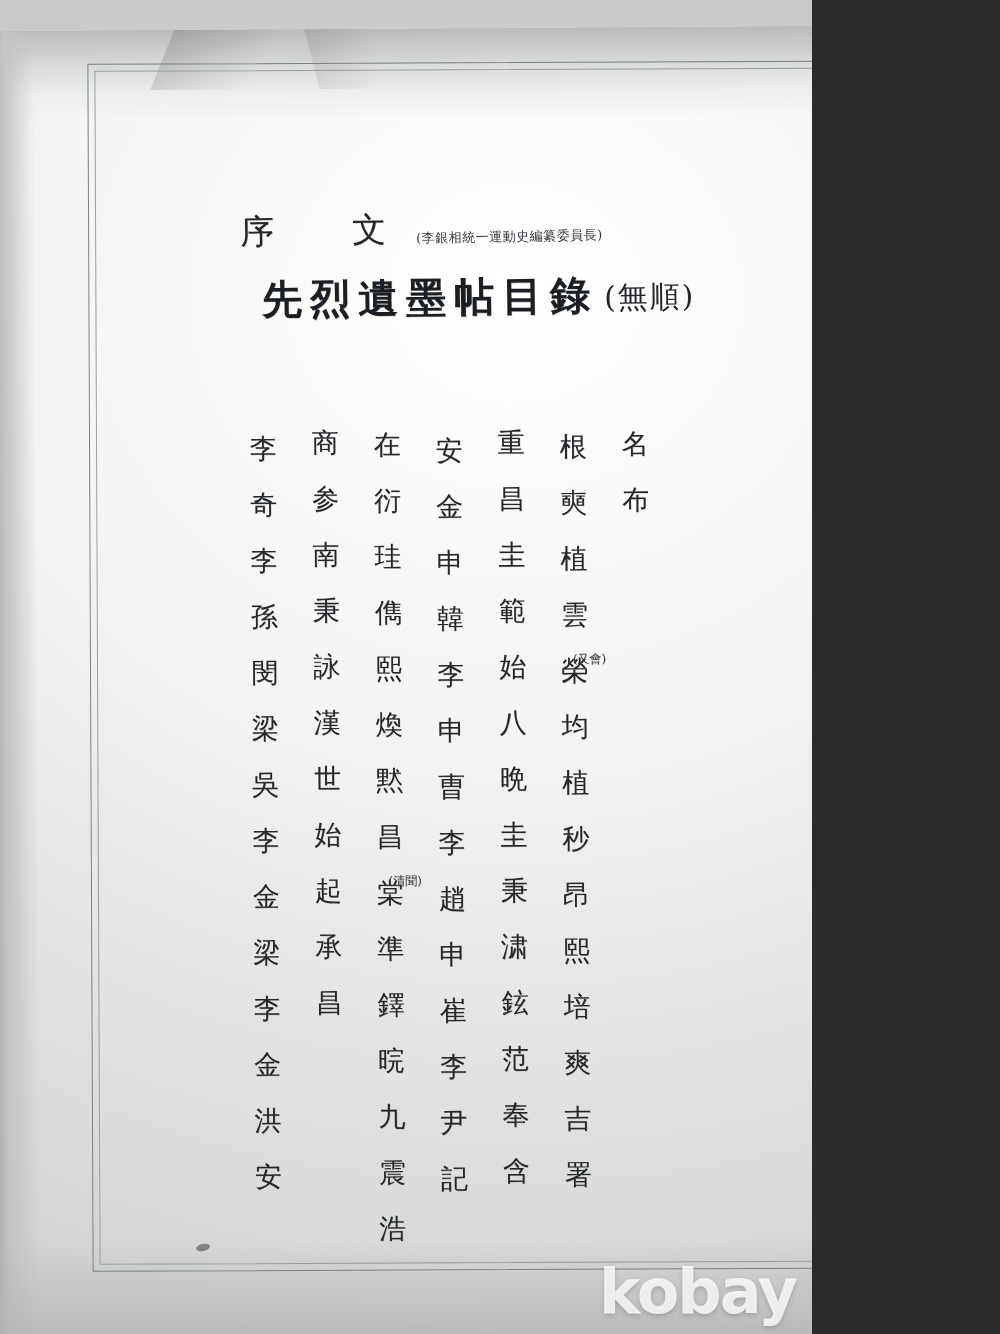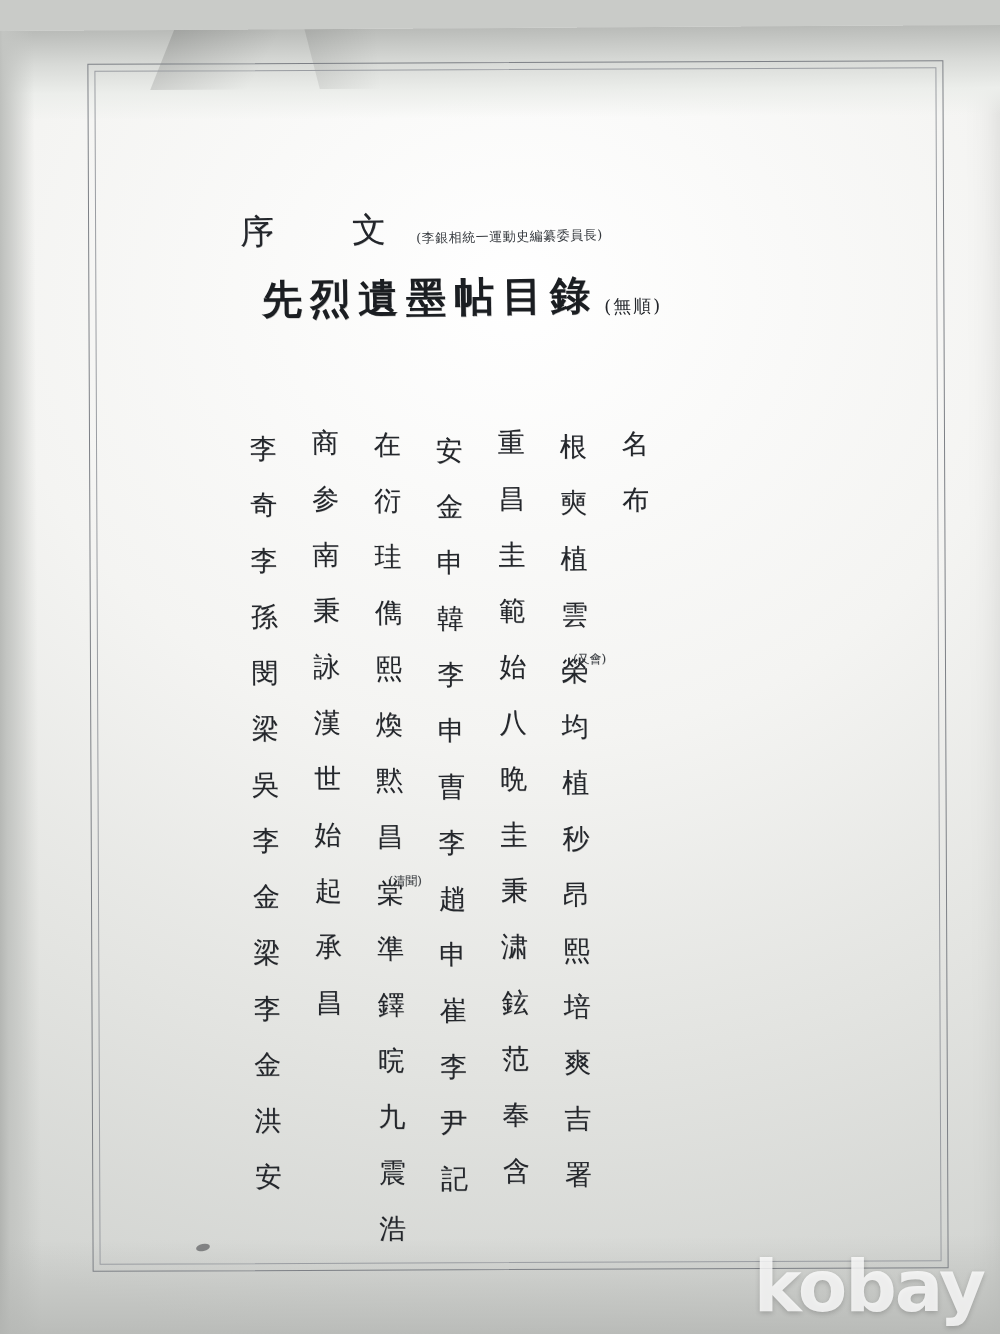--- a/index.html
+++ b/index.html
@@ -2,21 +2,21 @@
 <html><head>
 <meta charset="utf-8">
 <style>
   html, body {
     margin: 0;
     padding: 0;
     background: #2b2b2b;
   }
   #page {
     position: relative;
-    width: 1000px;
+    width: 812px;
     height: 1334px;
     overflow: hidden;
     background: #c9cbc8;
     font-family: "DejaVu Serif", serif;
   }
 
   
   .sheet {
     position: absolute;
     left: -14px;
@@ -108,21 +108,21 @@
     transform: rotate(-0.8deg);
   }
   .title-big {
     font-size: 40px;
     font-weight: 700;
     letter-spacing: 8px;
     color: #1b1e22;
     text-shadow: 0.6px 0.6px 0 rgba(0,0,0,0.3);
   }
   .title-sub {
-    font-size: 18px;
+    font-size: 30px;
     color: #23262b;
     padding-bottom: 4px;
     letter-spacing: 2px;
   }
 
   
   .columns {
     position: absolute;
     left: 235px;
     top: 415px;
@@ -163,21 +163,21 @@
   .col:nth-child(5) { margin-top: 0px; }
   .col:nth-child(6) { margin-top: 4px; }
   .col:nth-child(7) { margin-top: 1px; }
   .col:nth-child(8) { margin-top: 5px; }
 
   
   .watermark {
     position: absolute;
     right: 16px;
     bottom: 6px;
-    font-size: 72px;
+    font-size: 62px;
     font-weight: 700;
     font-family: "DejaVu Sans", sans-serif;
     letter-spacing: -2px;
     color: rgba(255,255,255,0.80);
     text-shadow: 0 2px 5px rgba(0,0,0,0.18);
     user-select: none;
   }
   .smudge {
     position: absolute;
     left: 196px;

